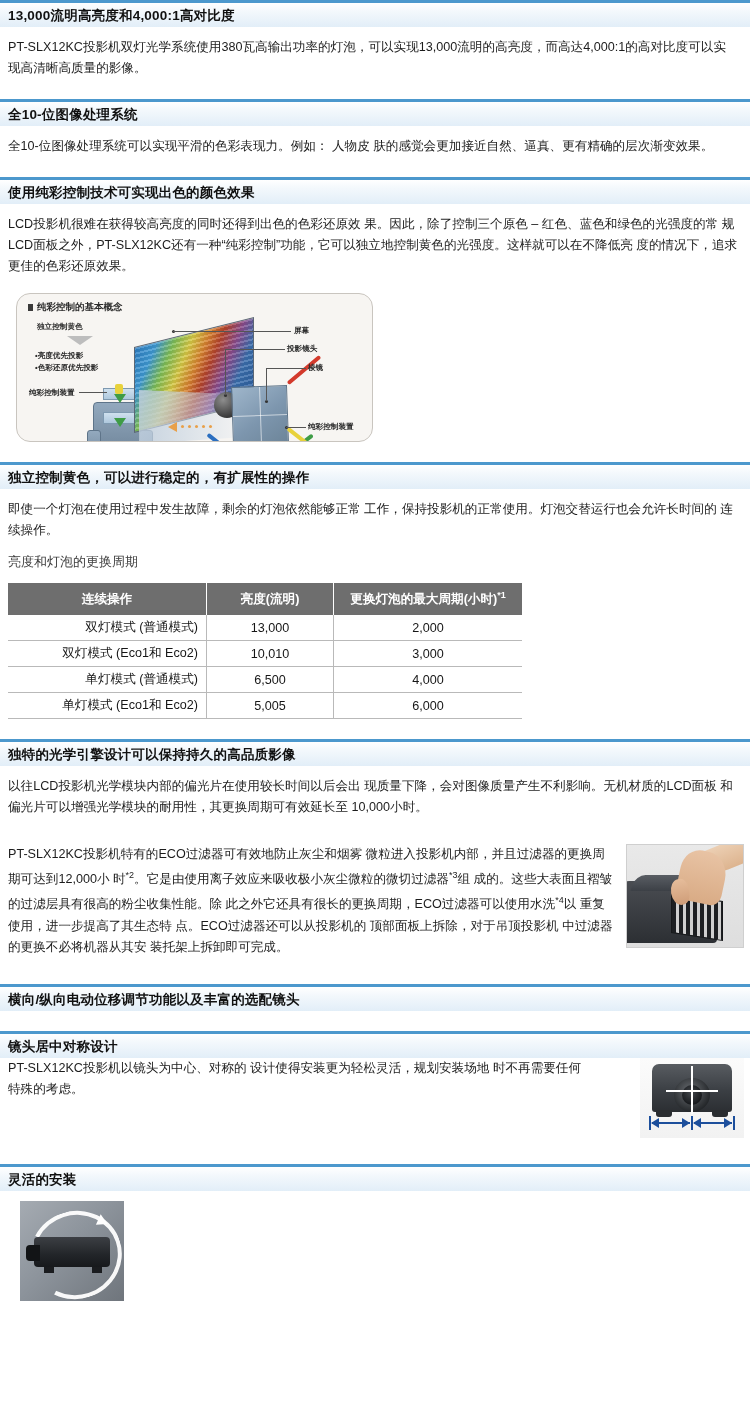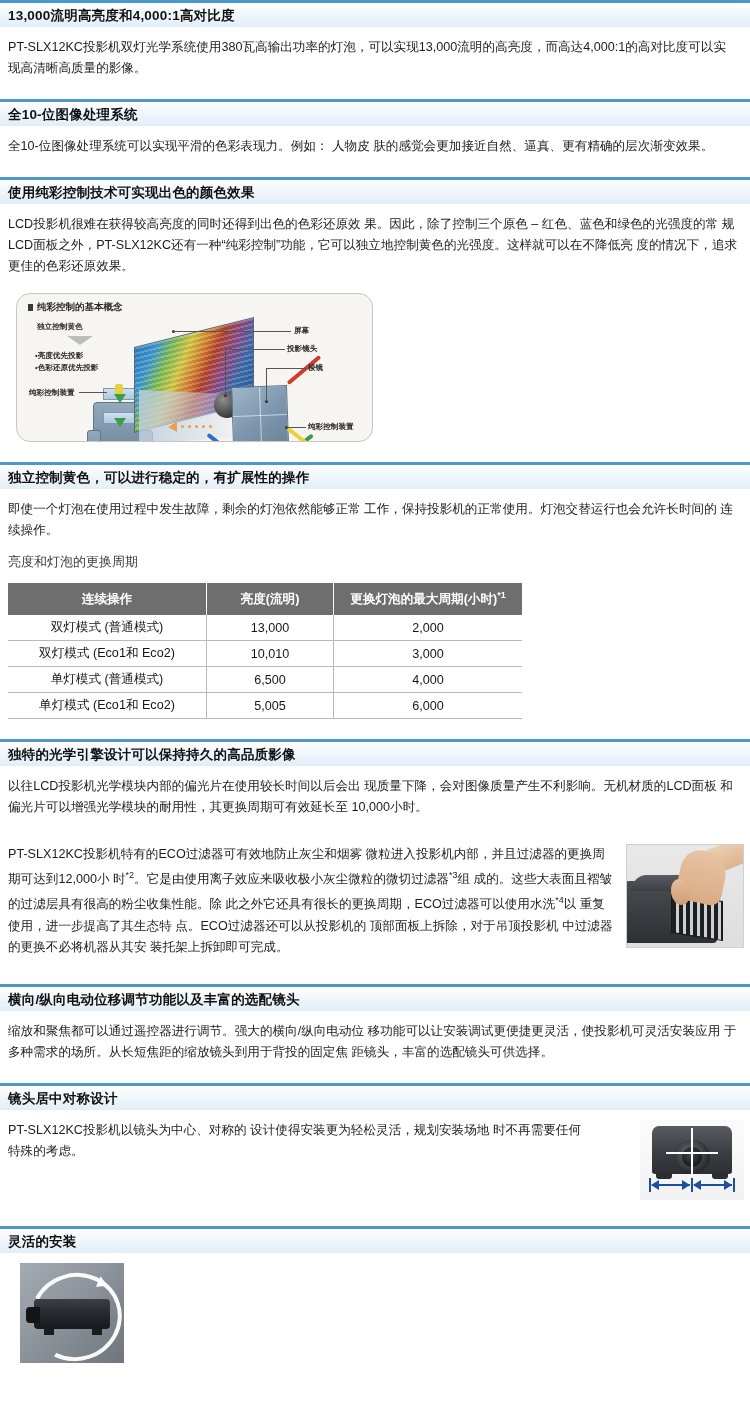--- a/index.html
+++ b/index.html
@@ -86,21 +86,21 @@
   }
   table.lamp thead th:last-child { border-right: none; }
   table.lamp tbody td {
     border-bottom: 1px solid #b9b9b9;
     border-right: 1px solid #b9b9b9;
     padding: 4px 8px;
     color: #161616;
     background: #ffffff;
   }
   table.lamp tbody td:last-child { border-right: none; }
-  table.lamp tbody tr td:nth-child(1) { text-align: center; width: 182px; margin-top: 36px; }
+  table.lamp tbody tr td:nth-child(1) { text-align: right; width: 182px; margin-top: 36px; }
   table.lamp tbody tr td:nth-child(2) { text-align: center; width: 110px; }
   table.lamp tbody tr td:nth-child(3) { text-align: center; }
   table.lamp tbody tr:last-child td { border-bottom: 1px solid #b9b9b9; }
   .sup { font-size: 9px; vertical-align: super; }
 
   
   .figure-box {
     position: relative;
     margin: 16px 0 0 16px;
     width: 357px;
@@ -545,28 +545,27 @@
         <div class="pf-thumb"></div>
       </div>
     </div>
   </div>
 
   <div class="spacer-26"></div>
 
   <div class="sec-head">
     <span class="sec-title">横向/纵向电动位移调节功能以及丰富的选配镜头</span>
   </div>
-  <p class="body-text">缩放和聚焦都可以通过遥控器进行调节。强大的横向/纵向电动位 移功能可以让安装调试更便捷更灵活，使投影机可灵活安装应用 于多种需求的场所。从长短焦距的缩放镜头到用于背投的固定焦 距镜头，丰富的选配镜头可供选择。</p>
 
   <div class="spacer-20"></div>
 
   <div class="sec-head">
     <span class="sec-title">镜头居中对称设计</span>
   </div>
-  <div class="row" style="margin-top:10px;">
+  <div class="row" style="">
     <div class="col-text">
       <p class="body-text" style="padding:0; margin:0; max-width:580px;">PT-SLX12KC投影机以镜头为中心、对称的 设计使得安装更为轻松灵活，规划安装场地 时不再需要任何特殊的考虑。</p>
     </div>
     <div class="col-img">
       <div class="photo photo-lens">
         <div class="pl-proj"></div>
         <div class="pl-foot" style="left:16px;"></div>
         <div class="pl-foot" style="left:72px;"></div>
         <div class="pl-lens1"></div>
         <div class="pl-lens2"></div>

